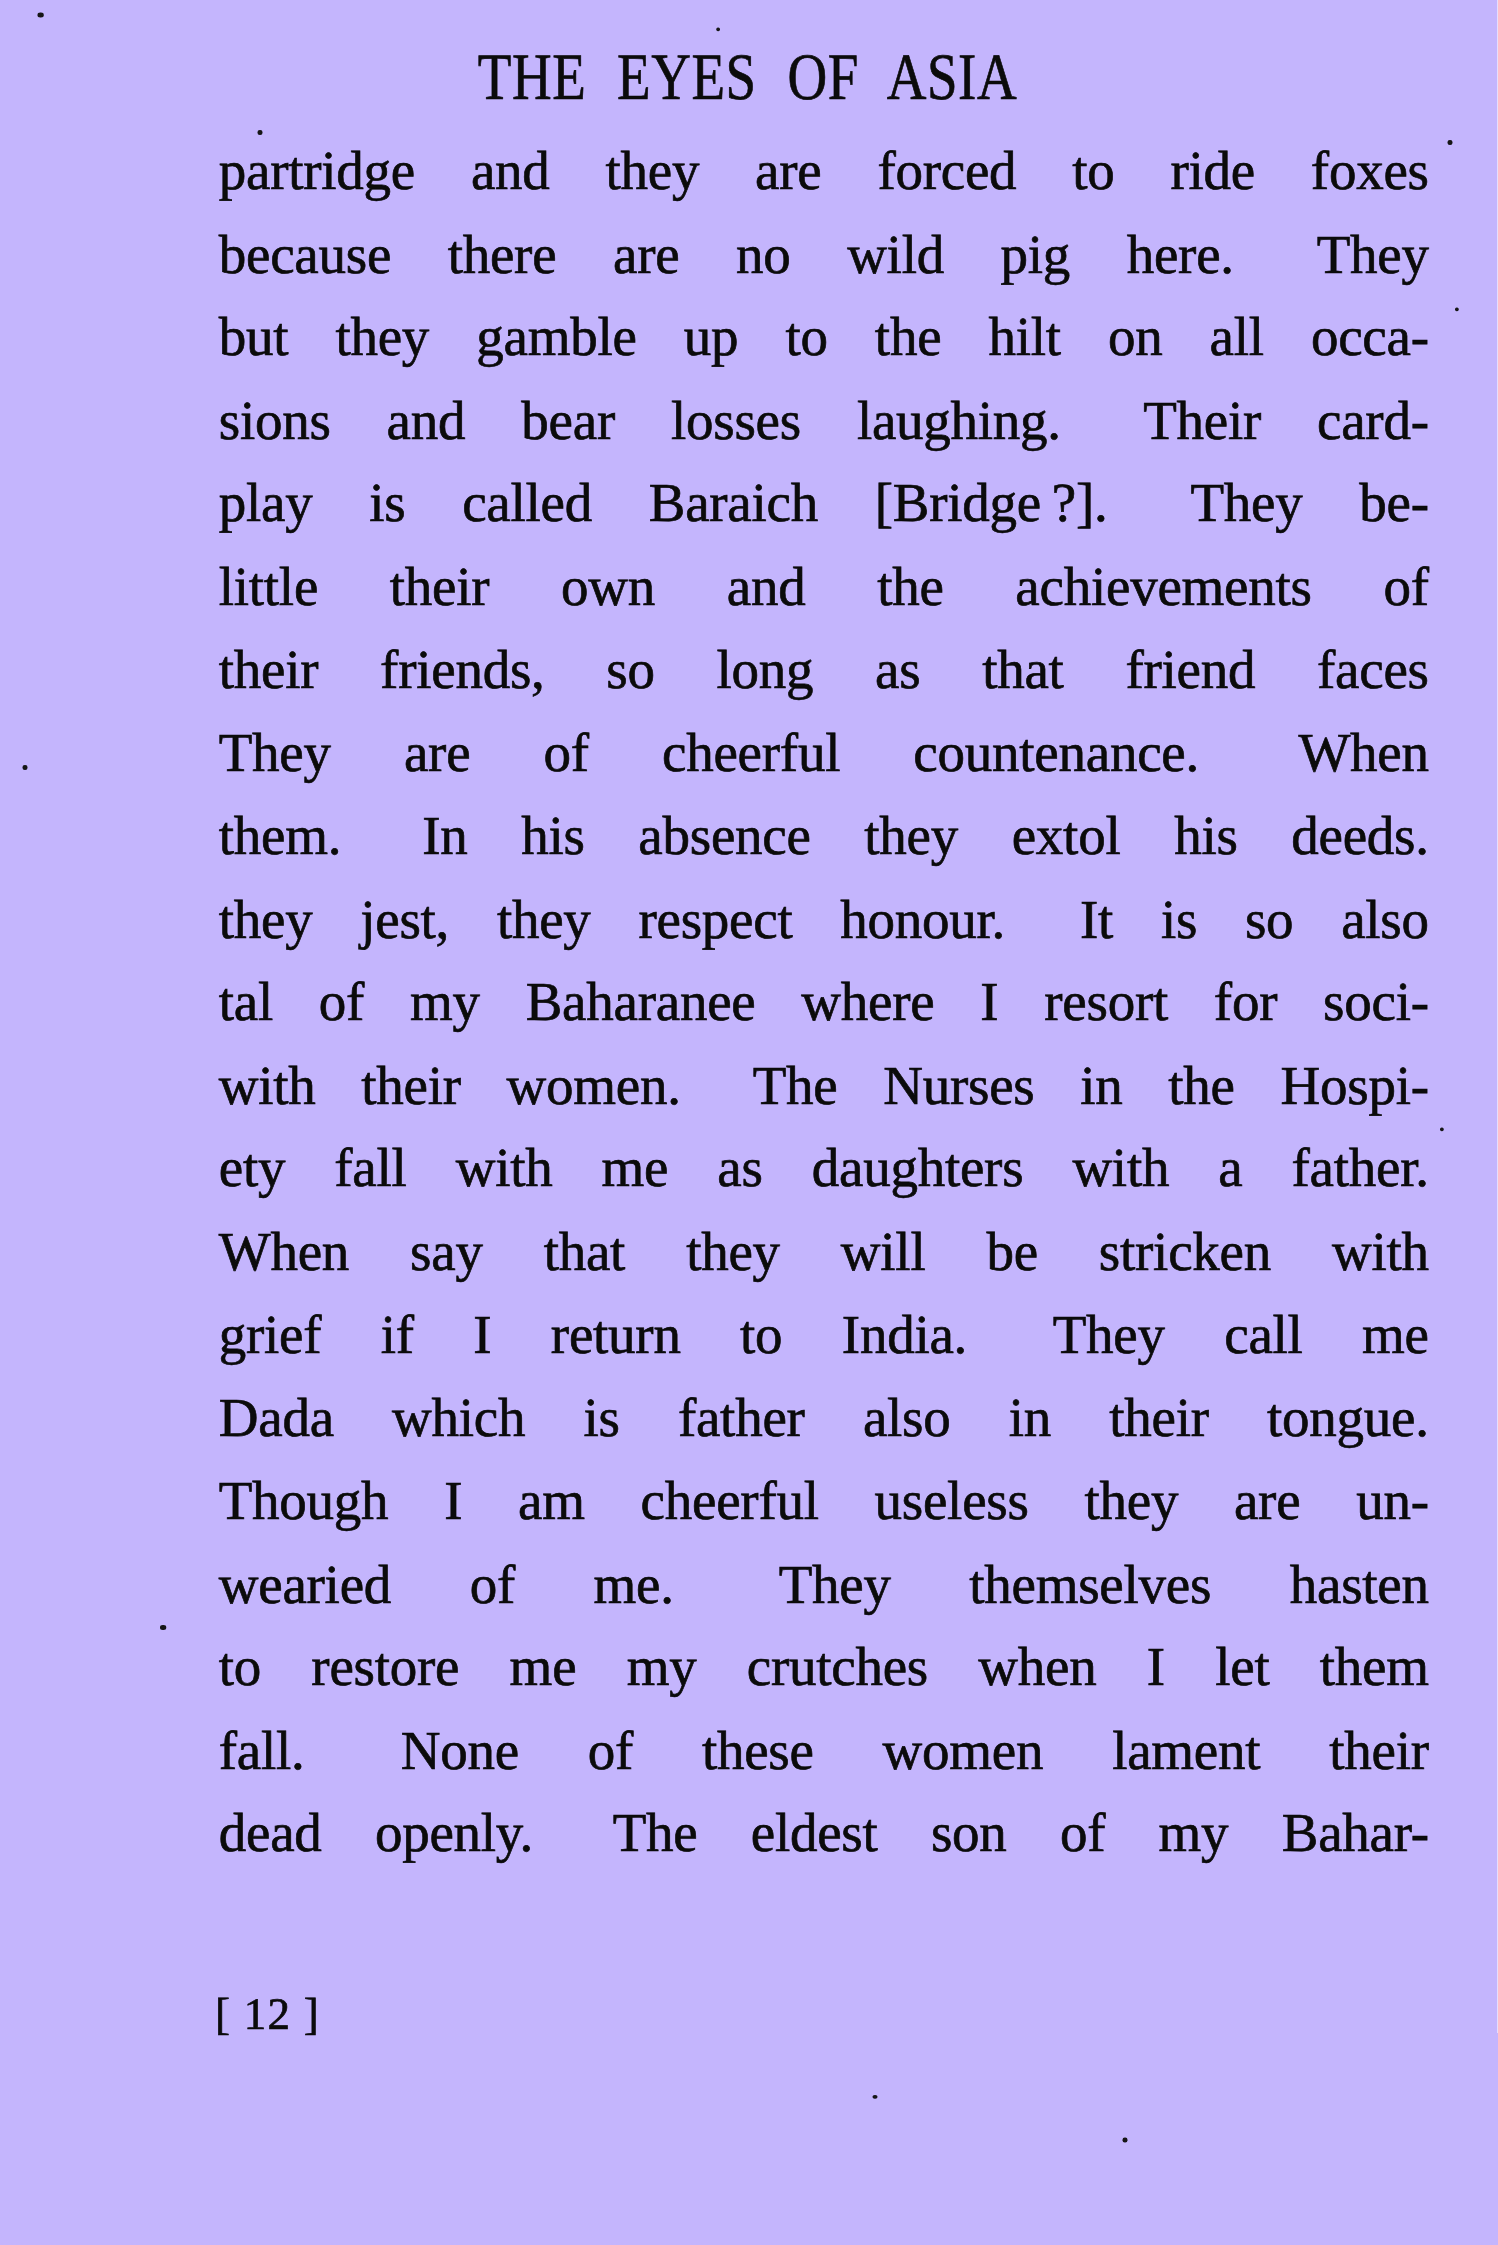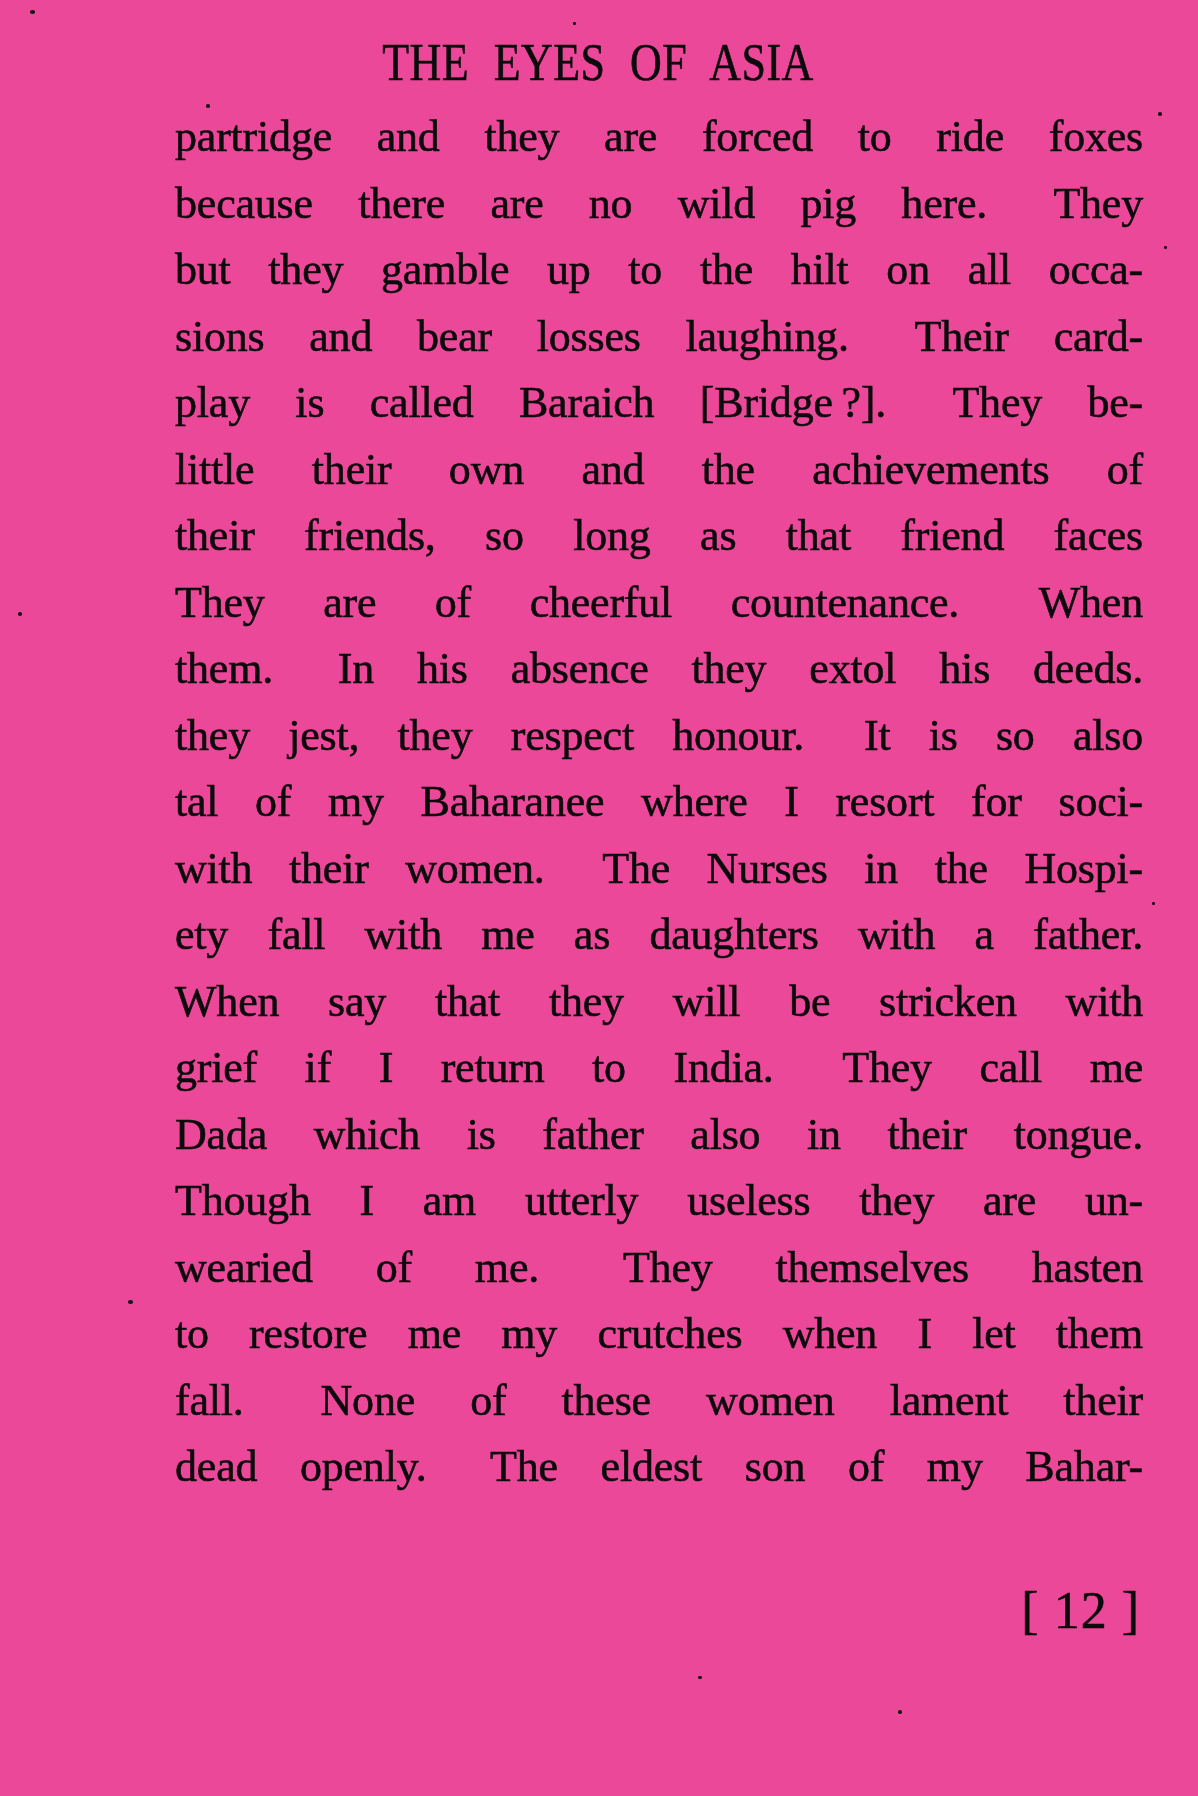--- a/index.html
+++ b/index.html
@@ -4,21 +4,21 @@
 <style>
   html, body {
     margin: 0;
     padding: 0;
     background: #ffffff;
   }
   .page {
     position: relative;
     width: 1198px;
     height: 1796px;
-    background: #ec4899;
+    background: #c4b5fd;
     overflow: hidden;
     font-family: "Liberation Serif", "DejaVu Serif", serif;
     color: #0b0b0b;
     -webkit-text-stroke: 0.55px #0b0b0b;
   }
   .running-head {
     position: absolute;
     top: 34px;
     left: 158px;
     width: 968px;
@@ -46,22 +46,22 @@
     letter-spacing: -0.2px;
     text-align: justify;
     text-align-last: justify;
     white-space: nowrap;
   }
   .folio {
     position: absolute;
     top: 1586px;
     left: 158px;
     width: 968px;
-    text-align: right;
-    font-size: 52px;
+    text-align: left;
+    font-size: 36px;
     line-height: 50px;
   }
   .folio .folio-inner {
     display: inline-block;
     transform: translateX(14px);
     letter-spacing: 1px;
   }
   .speck {
     position: absolute;
     background: #161616;
@@ -87,21 +87,21 @@
       <div class="line">their friends, so long as that friend faces</div>
       <div class="line">They are of cheerful countenance.  When</div>
       <div class="line">them.  In his absence they extol his deeds.</div>
       <div class="line">they jest, they respect honour.  It is so also</div>
       <div class="line">tal of my Baharanee where I resort for soci-</div>
       <div class="line">with their women.  The Nurses in the Hospi-</div>
       <div class="line">ety fall with me as daughters with a father.</div>
       <div class="line">When say that they will be stricken with</div>
       <div class="line">grief if I return to India.  They call me</div>
       <div class="line">Dada which is father also in their tongue.</div>
-      <div class="line">Though I am utterly useless they are un-</div>
+      <div class="line">Though I am cheerful useless they are un-</div>
       <div class="line">wearied of me.  They themselves hasten</div>
       <div class="line">to restore me my crutches when I let them</div>
       <div class="line">fall.  None of these women lament their</div>
       <div class="line">dead openly.  The eldest son of my Bahar-</div>
     </div>
 
   <div class="folio">
     <span class="folio-inner">[ 12 ]</span>
   </div>
 

